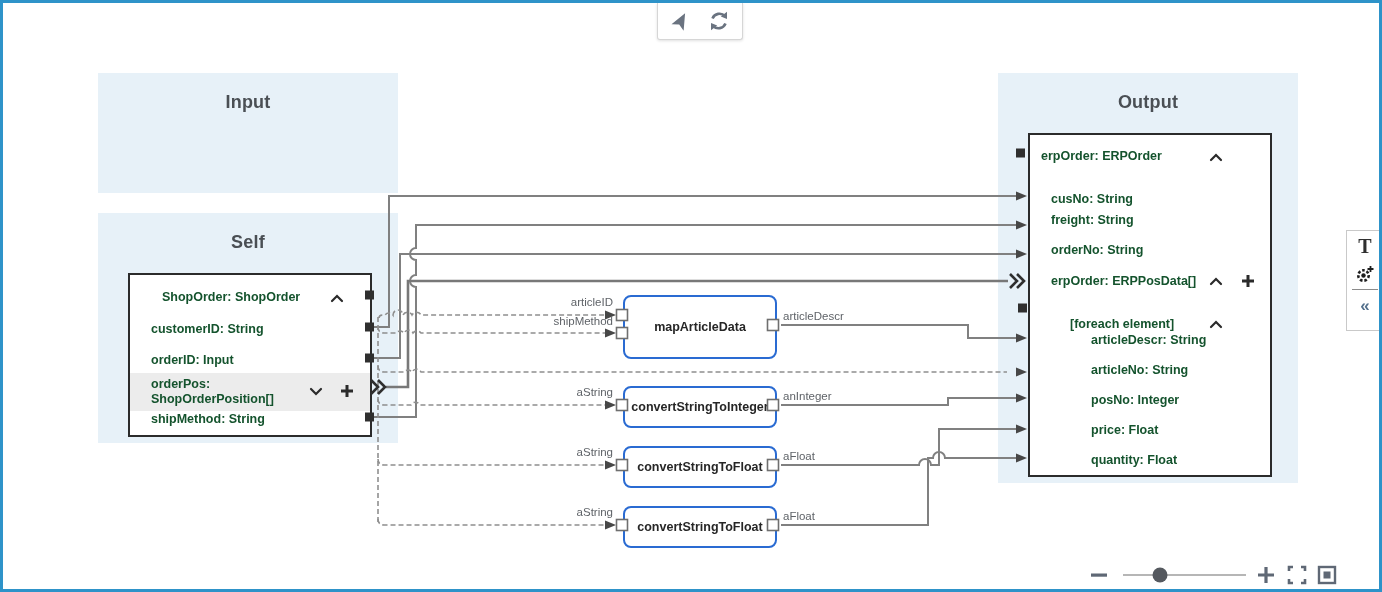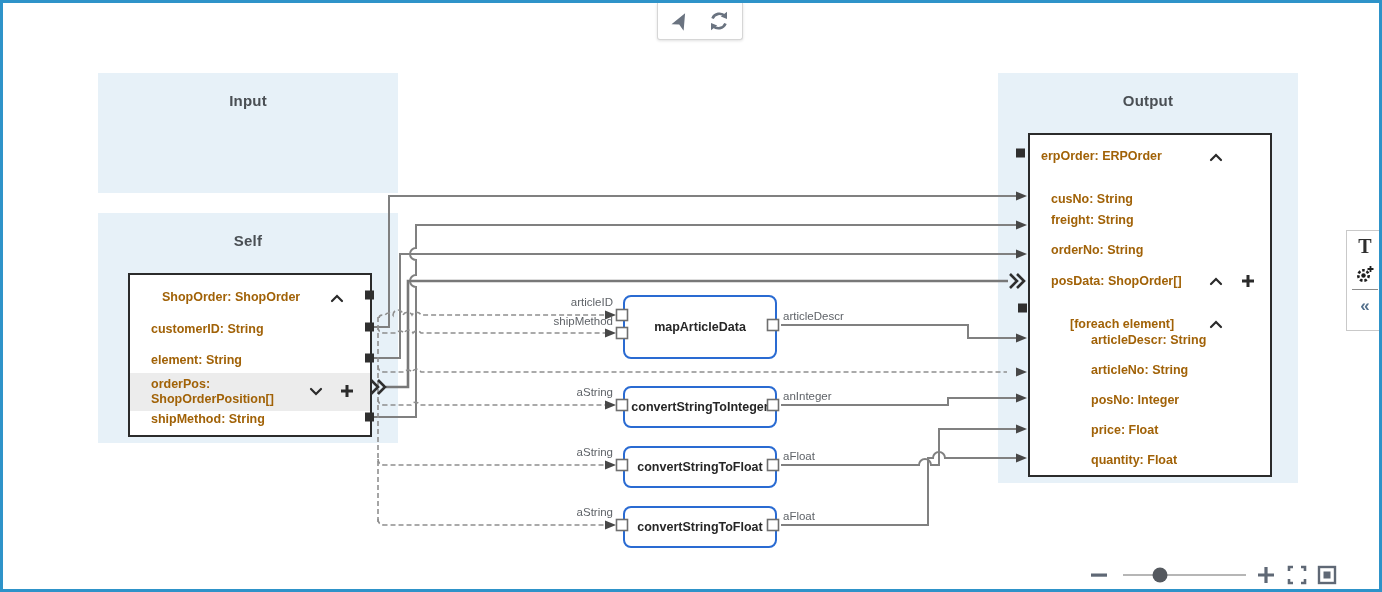--- a/index.html
+++ b/index.html
@@ -9,31 +9,31 @@
     font-family:"Liberation Sans", sans-serif;
     box-sizing:border-box;
     border:3px solid #2e93c9;
   }
   
   .panel{
     position:absolute;background:#e7f1f8;
   }
   .panel-title{
     position:absolute;width:100%;text-align:center;
-    font-size:15px;font-weight:bold;color:#4a4f54;letter-spacing:.2px;
+    font-size:18px;font-weight:bold;color:#4a4f54;letter-spacing:.2px;
   }
   
   .tree-box{
     position:absolute;background:#ffffff;border:2px solid #2b2b2b;
   }
   .tree-row{
     position:absolute;left:0;width:100%;
   }
   .tree-label{
-    position:absolute;font-size:12.5px;font-weight:bold;color:#a16207;line-height:15px;
+    position:absolute;font-size:12.5px;font-weight:bold;color:#14532d;line-height:15px;
   }
   .row-selected{
     position:absolute;left:0;width:100%;background:#ececec;
   }
   .tree-icon{position:absolute;}
   
   .fn-box{
     position:absolute;width:150px;background:#ffffff;
     border:2px solid #2a6bd2;border-radius:8px;
     display:flex;align-items:center;justify-content:center;
@@ -94,21 +94,21 @@
     <svg class="tree-icon" style="left:179px;top:11px;" width="14" height="9" viewBox="0 0 14 9">
         <path d="M2 7 L7 2 L12 7" fill="none" stroke="#2b2b2b" stroke-width="2.2" stroke-linecap="round"></path>
       </svg>
   </div>
 
   <div class="tree-row" style="top:46px;height:24px;">
     <div class="tree-label" style="left:21px;top:1px;">customerID: String</div>
   </div>
 
   <div class="tree-row" style="top:77px;height:24px;">
-    <div class="tree-label" style="left:21px;top:1px;">element: String</div>
+    <div class="tree-label" style="left:21px;top:1px;">orderID: Input</div>
   </div>
 
   <div class="tree-row" style="top:100px;height:36px;">
     <div class="tree-label" style="left:21px;top:2px;width:150px;">orderPos: ShopOrderPosition[]</div>
     <svg class="tree-icon" style="left:179px;top:12px;" width="14" height="9" viewBox="0 0 14 9">
         <path d="M2 2 L7 7 L12 2" fill="none" stroke="#2b2b2b" stroke-width="2.2" stroke-linecap="round"></path>
       </svg>
     <svg class="tree-icon" style="left:210px;top:9px;" width="14" height="14" viewBox="0 0 14 14">
         <path d="M5.5 1 h3 v4.5 H13 v3 H8.5 V13 h-3 V8.5 H1 v-3 h4.5 z" fill="#2b2b2b"></path>
       </svg>
@@ -129,21 +129,21 @@
   <div class="tree-row" style="top:56px;height:22px;">
     <div class="tree-label" style="left:21px;top:1px;">cusNo: String</div>
   </div>
   <div class="tree-row" style="top:77px;height:22px;">
     <div class="tree-label" style="left:21px;top:1px;">freight: String</div>
   </div>
   <div class="tree-row" style="top:107px;height:22px;">
     <div class="tree-label" style="left:21px;top:1px;">orderNo: String</div>
   </div>
   <div class="tree-row" style="top:138px;height:22px;">
-    <div class="tree-label" style="left:21px;top:1px;">posData: ShopOrder[]</div>
+    <div class="tree-label" style="left:21px;top:1px;">erpOrder: ERPPosData[]</div>
     <svg class="tree-icon" style="left:179px;top:4px;" width="14" height="9" viewBox="0 0 14 9">
         <path d="M2 7 L7 2 L12 7" fill="none" stroke="#2b2b2b" stroke-width="2.2" stroke-linecap="round"></path>
       </svg>
     <svg class="tree-icon" style="left:211px;top:1px;" width="14" height="14" viewBox="0 0 14 14">
         <path d="M5.5 1 h3 v4.5 H13 v3 H8.5 V13 h-3 V8.5 H1 v-3 h4.5 z" fill="#2b2b2b"></path>
       </svg>
   </div>
   <div class="tree-row" style="top:167px;height:22px;margin-top:14px;">
     <div class="tree-label" style="left:40px;top:1px;">[foreach element]</div>
     <svg class="tree-icon" style="left:179px;top:4px;" width="14" height="9" viewBox="0 0 14 9">

